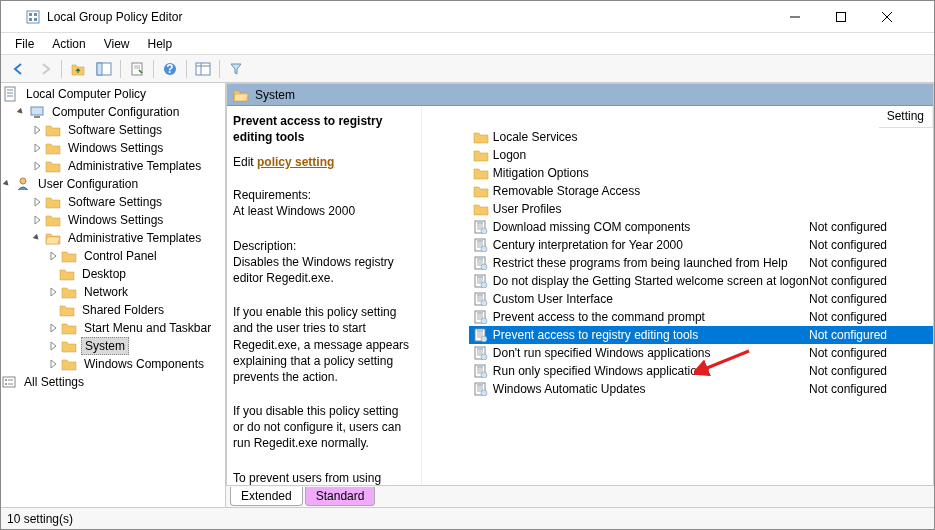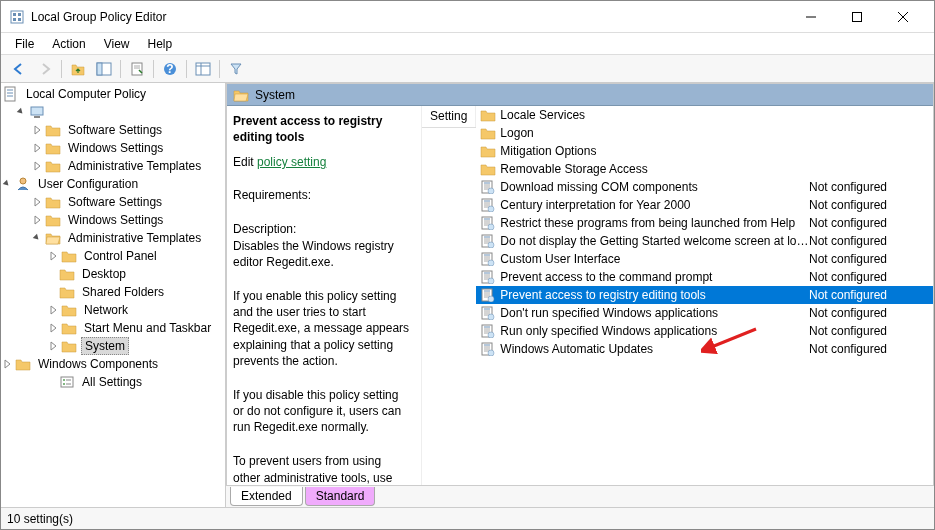--- a/index.html
+++ b/index.html
@@ -1,17 +1,17 @@
 <!DOCTYPE html>
 <html><head>
 <meta charset="utf-8">
 <style>
 * { box-sizing: border-box; margin: 0; padding: 0; font-family: 'Segoe UI', Tahoma, sans-serif; font-size: 12px; }
 body { background: #fff; width: 935px; height: 530px; overflow: hidden; border: 1px solid #888; position: relative; display: flex; flex-direction: column; }
-.titlebar { height: 32px; display: flex; align-items: center; padding: 0 8px; border-bottom: 1px solid #ddd; }
+.titlebar { height: 32px; display: flex; align-items: center; padding: 0 24px; border-bottom: 1px solid #ddd; }
 .titlebar .icon { width: 16px; height: 16px; margin-right: 6px; }
 .title-text { flex: 1; font-size: 12px; }
 .win-controls { display: flex; gap: 0; }
 .win-btn { width: 46px; height: 30px; display: flex; align-items: center; justify-content: center; }
 .menubar { height: 22px; display: flex; align-items: center; padding: 0 6px; gap: 2px; border-bottom: 1px solid #ddd; }
 .menu-item { padding: 10px 8px; }
 .toolbar { height: 28px; display: flex; align-items: center; padding: 2px 6px; gap: 2px; border-bottom: 1px solid #ccc; background: #f7f7f7; }
 .tool-btn { width: 24px; height: 22px; display: flex; align-items: center; justify-content: center; border: 1px solid transparent; }
 .tool-sep { width: 1px; height: 18px; background: #ccc; margin: 0 2px; }
 .main { flex: 1; display: flex; overflow: hidden; }
@@ -20,23 +20,23 @@
 .tree-toggle { width: 12px; height: 12px; margin-right: 2px; display: flex; align-items: center; justify-content: center; }
 .tree-icon { width: 16px; height: 16px; margin-right: 4px; display: flex; align-items: center; justify-content: center; }
 .tree-label { padding: 1px 3px; }
 .tree-label.selected { background: #d9d9d9; border: 1px dotted #888; }
 .right-pane { flex: 1; display: flex; flex-direction: column; overflow: hidden; }
 .right-content { flex: 1; display: flex; overflow: hidden; border: 1px solid #ccc; margin: 0; }
 .path-header { height: 22px; background: #99b4d1; display: flex; align-items: center; padding: 0 6px; border-bottom: 1px solid #7a95ae; color: #000; }
 .path-header .folder-icon { margin-right: 6px; }
 .details-pane { width: 195px; padding: 8px 10px 8px 6px; border-right: 1px solid #eee; position: relative; overflow: hidden; }
 .details-title { font-weight: bold; font-size: 12px; line-height: 1.3; margin-bottom: 10px; }
-.details-link { color: #15803d; text-decoration: underline; }
+.details-link { color: #a16207; text-decoration: underline; font-weight: bold; }
 .details-section { margin-top: 18px; line-height: 1.35; }
-.list-pane { flex: 1; display: flex; flex-direction: row; overflow: hidden; position: relative; }
+.list-pane { flex: 1; display: flex; flex-direction: column; overflow: hidden; position: relative; align-items: flex-end; }
 .list-header { height: 22px; display: flex; border-bottom: 1px solid #ddd; background: #fff; }
 .list-header-col { padding: 3px 8px; border-right: 1px solid #eee; }
 .list-body { flex: 1; overflow: auto; position: relative; }
 .list-row { height: 18px; display: flex; align-items: center; padding: 0 4px; white-space: nowrap; }
 .list-row.selected { background: #0078d7; color: #fff; }
 .list-row .row-icon { width: 16px; height: 16px; margin-right: 4px; display: flex; align-items: center; justify-content: center; flex-shrink: 0; }
 .list-row .row-name { flex: 1; overflow: hidden; text-overflow: ellipsis; }
 .list-row .row-state { width: 120px; padding-right: 8px; }
 .tabs { height: 22px; display: flex; align-items: flex-end; padding-left: 4px; border-top: 1px solid #ccc; background: #f7f7f7; margin-top: -1px; }
 .tab { padding: 2px 10px; border: 1px solid #aaa; border-top: none; border-radius: 0 0 4px 4px; background: #fff; margin-right: 2px; position: relative; top: -1px; }
@@ -162,20 +162,21 @@
           <svg width="10" height="10">
             <path d="M2 2 L7 5 L2 8 z" fill="#555" transform="rotate(45 5 5)"></path>
           </svg>
         </span>
       <span class="tree-icon">
           <svg width="16" height="16">
             <rect x="2" y="3" width="12" height="8" fill="#cde3f5" stroke="#6a8fb5"></rect>
             <rect x="5" y="12" width="6" height="2" fill="#888"></rect>
           </svg>
         </span>
+      <span class="tree-label">Computer Configuration</span>
     </div>
     <div class="tree-node" style="padding-left:30px">
       <span class="tree-toggle">
           <svg width="10" height="10">
             <path d="M3 1 L8 5 L3 9 z" fill="none" stroke="#888"></path>
           </svg>
         </span>
       <span class="tree-icon">
           <svg width="16" height="14">
             <path class="folder-svg" d="M1 3 h5 l1 2 h8 v8 h-14 z"></path>
@@ -277,81 +278,81 @@
       <span class="tree-label">Control Panel</span>
     </div>
     <div class="tree-node" style="padding-left:58px">
       <span class="tree-icon">
           <svg width="16" height="14">
             <path class="folder-svg" d="M1 3 h5 l1 2 h8 v8 h-14 z"></path>
           </svg>
         </span>
       <span class="tree-label">Desktop</span>
     </div>
+    <div class="tree-node" style="padding-left:46px">
+      <span class="tree-toggle">
+          <svg width="10" height="10">
+            <path d="M3 1 L8 5 L3 9 z" fill="none" stroke="#888"></path>
+          </svg>
+        </span>
+      <span class="tree-icon">
+          <svg width="16" height="14">
+            <path class="folder-svg" d="M1 3 h5 l1 2 h8 v8 h-14 z"></path>
+          </svg>
+        </span>
+      <span class="tree-label">Network</span>
+    </div>
     <div class="tree-node" style="padding-left:58px">
       <span class="tree-icon">
           <svg width="16" height="14">
             <path class="folder-svg" d="M1 3 h5 l1 2 h8 v8 h-14 z"></path>
           </svg>
         </span>
       <span class="tree-label">Shared Folders</span>
     </div>
     <div class="tree-node" style="padding-left:46px">
       <span class="tree-toggle">
           <svg width="10" height="10">
             <path d="M3 1 L8 5 L3 9 z" fill="none" stroke="#888"></path>
           </svg>
         </span>
       <span class="tree-icon">
           <svg width="16" height="14">
             <path class="folder-svg" d="M1 3 h5 l1 2 h8 v8 h-14 z"></path>
           </svg>
         </span>
-      <span class="tree-label">Network</span>
+      <span class="tree-label">Start Menu and Taskbar</span>
     </div>
     <div class="tree-node" style="padding-left:46px">
       <span class="tree-toggle">
           <svg width="10" height="10">
             <path d="M3 1 L8 5 L3 9 z" fill="none" stroke="#888"></path>
           </svg>
         </span>
       <span class="tree-icon">
           <svg width="16" height="14">
             <path class="folder-svg" d="M1 3 h5 l1 2 h8 v8 h-14 z"></path>
           </svg>
         </span>
-      <span class="tree-label">Start Menu and Taskbar</span>
+      <span class="tree-label selected">System</span>
     </div>
     <div class="tree-node" style="padding-left:46px">
       <span class="tree-toggle">
           <svg width="10" height="10">
             <path d="M3 1 L8 5 L3 9 z" fill="none" stroke="#888"></path>
           </svg>
         </span>
       <span class="tree-icon">
           <svg width="16" height="14">
             <path class="folder-svg" d="M1 3 h5 l1 2 h8 v8 h-14 z"></path>
           </svg>
         </span>
-      <span class="tree-label selected">System</span>
+      <span class="tree-label">Windows Components</span>
     </div>
     <div class="tree-node" style="">
-      <span class="tree-toggle">
-          <svg width="10" height="10">
-            <path d="M3 1 L8 5 L3 9 z" fill="none" stroke="#888"></path>
-          </svg>
-        </span>
-      <span class="tree-icon">
-          <svg width="16" height="14">
-            <path class="folder-svg" d="M1 3 h5 l1 2 h8 v8 h-14 z"></path>
-          </svg>
-        </span>
-      <span class="tree-label">Windows Components</span>
-    </div>
-    <div class="tree-node" style="padding-left:58px">
       <span class="tree-icon">
           <svg width="16" height="14">
             <rect x="2" y="2" width="12" height="10" fill="#fff" stroke="#888"></rect>
             <circle cx="5" cy="5" r="1" fill="#5aa05a"></circle>
             <circle cx="5" cy="9" r="1" fill="#5aa05a"></circle>
             <line x1="7" y1="5" x2="12" y2="5" stroke="#888"></line>
             <line x1="7" y1="9" x2="12" y2="9" stroke="#888"></line>
           </svg>
         </span>
       <span class="tree-label">All Settings</span>
@@ -372,20 +373,21 @@
         </div>
         <div style="flex:1; display:flex; overflow:hidden">
 
           <div class="details-pane">
             <div class="details-title">Prevent access to registry editing tools</div>
             <div>
               <span>Edit </span><a href="#" class="details-link">policy setting</a>
             </div>
             <div class="details-section">
               <div>Requirements:</div>
+              <div>At least Windows 2000</div>
             </div>
             <div class="details-section">
               <div>Description:</div>
               <div>Disables the Windows registry editor Regedit.exe.</div>
             </div>
             <div class="details-section">If you enable this policy setting and the user tries to start Regedit.exe, a message appears explaining that a policy setting prevents the action.</div>
             <div class="details-section">If you disable this policy setting or do not configure it, users can run Regedit.exe normally.</div>
             <div class="details-section">To prevent users from using other administrative tools, use the "Run only specified Windows</div>
           </div>
 
@@ -435,20 +437,29 @@
                     <svg width="16" height="14">
                       <path class="folder-svg" d="M1 3 h5 l1 2 h8 v8 h-14 z"></path>
                     </svg>
                   </span>
                   <span class="row-name">Removable Storage Access</span>
                   <span class="row-state"></span>
                 </div>
                 <div class="list-row">
                   <span class="row-icon">
                     <svg width="16" height="14">
+                      <path class="folder-svg" d="M1 3 h5 l1 2 h8 v8 h-14 z"></path>
+                    </svg>
+                  </span>
+                  <span class="row-name">User Profiles</span>
+                  <span class="row-state"></span>
+                </div>
+                <div class="list-row">
+                  <span class="row-icon">
+                    <svg width="16" height="14">
                       <rect x="2" y="1" width="10" height="12" fill="#fff" stroke="#888"></rect>
                       <line x1="4" y1="3" x2="10" y2="3" stroke="#6a8fb5"></line>
                       <line x1="4" y1="5" x2="10" y2="5" stroke="#aaa"></line>
                       <line x1="4" y1="7" x2="10" y2="7" stroke="#aaa"></line>
                       <line x1="4" y1="9" x2="10" y2="9" stroke="#aaa"></line>
                       <circle cx="11" cy="11" r="3" fill="#cde3f5" stroke="#6a8fb5" stroke-width="0.5"></circle>
                     </svg>
                   </span>
                   <span class="row-name">Download missing COM components</span>
                   <span class="row-state">Not configured</span>

